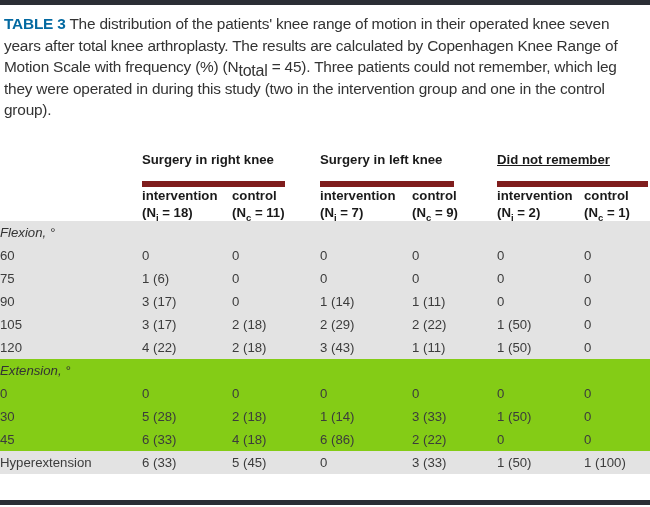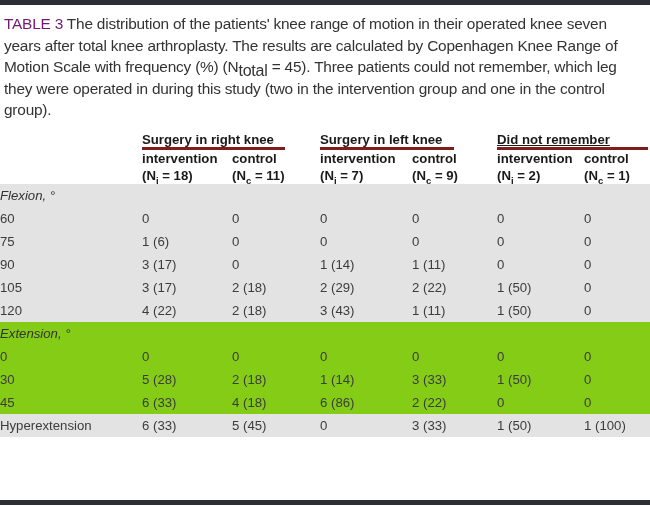--- a/index.html
+++ b/index.html
@@ -25,22 +25,22 @@
     background: #2b2e35;
   }
   .caption {
     margin: 8px 4px 0 4px;
     font-size: 15.4px;
     line-height: 21.5px;
     letter-spacing: -0.2px;
     color: #333333;
   }
   .caption .tag {
-    font-weight: normal;
-    color: #701a75;
+    font-weight: bold;
+    color: #0369a1;
   }
   .caption sub {
     font-size: 16px;
     line-height: 0;
   }
   table.rom {
     width: 650px;
     border-collapse: collapse;
     table-layout: fixed;
     margin-top: 7px;
@@ -48,22 +48,23 @@
   table.rom th, table.rom td {
     text-align: left;
     padding: 0;
     margin: 0;
   }
   th.group-th { vertical-align: bottom; height: 22px; }
   .g-inner {
     font-size: 13.2px;
     font-weight: bold;
     color: #1a1a1a;
-    border-bottom: 3px solid #7f1d1d;
-    padding-bottom: 0;
+    border-bottom: 6px solid #7f1d1d;
+    padding-bottom: 14px;
+    margin-top: 24px;
   }
   .g1 { margin-right: 35px; }
   .g2 { margin-right: 43px; }
   .g3 { margin-right: 2px; text-decoration: underline; }
   th.sub {
     padding: 6px 0 9px 0;
     vertical-align: top;
   }
   .ch-label, .ch-n {
     font-size: 13.2px;

